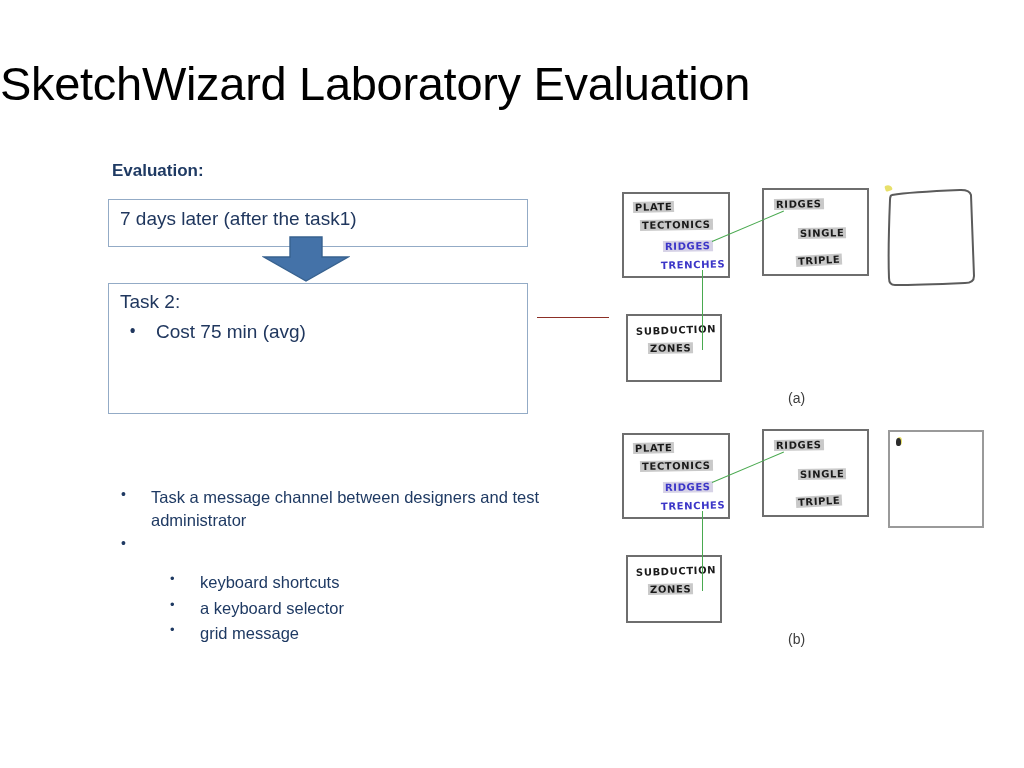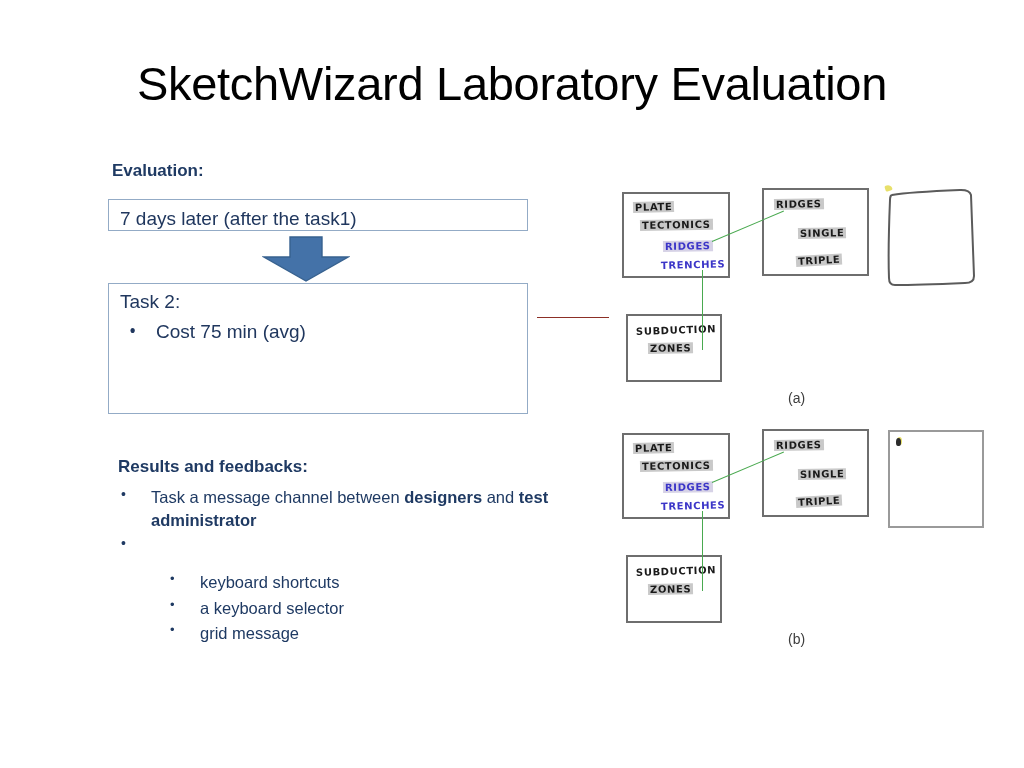--- a/index.html
+++ b/index.html
@@ -21,21 +21,20 @@
     inset: 0;
     background: #ffffff;
   }
 
   
   .slide-title {
     position: absolute;
     left: 0;
     top: 58px;
     width: 1024px;
-    text-align: center;
     font-size: 47px;
     line-height: 1.1;
     font-weight: 400;
     color: #000000;
     letter-spacing: -0.3px;
     white-space: nowrap;
   }
 
   
   .heading {
@@ -52,21 +51,21 @@
     position: absolute;
     box-sizing: border-box;
     background: #ffffff;
     border: 1.3px solid #93abc6;
     color: #20375e;
   }
   #box-task1 {
     left: 108px;
     top: 199px;
     width: 420px;
-    height: 32px;
+    height: 48px;
   }
   #box-task1 .box-line {
     position: absolute;
     left: 11px;
     top: 8px;
     font-size: 19px;
     white-space: nowrap;
   }
   #box-task2 {
     left: 108px;
@@ -134,21 +133,21 @@
     color: #1f3a63;
     padding-left: 33px;
     margin-bottom: 2px;
   }
   .res-item .bullet {
     position: absolute;
     left: 3px;
     top: -1px;
     font-size: 14px;
   }
-  .res-item b { font-weight: bold; }
+  .res-item b { font-weight: normal; }
 
   #sub-list {
     position: absolute;
     left: 168px;
     top: 570px;
     width: 330px;
   }
   .sub-item {
     position: relative;
     font-size: 16.5px;
@@ -260,21 +259,20 @@
       </div>
       <div class="t2-item">
         <span class="bullet">•</span>
         <span>Cost 75 min (avg)</span>
       </div>
     </div>
   </div>
 
   <div id="red-connector"></div>
 
-  <div class="heading" id="results-heading">Results and feedbacks:</div>
 
   <div id="results-list">
     <div class="res-item">
       <span class="bullet">•</span>
       <span><span>Task a message channel between </span><b>designers</b><span> and </span><b>test administrator</b></span>
     </div>
     <div class="res-item">
       <span class="bullet">•</span>
     </div>
   </div>

